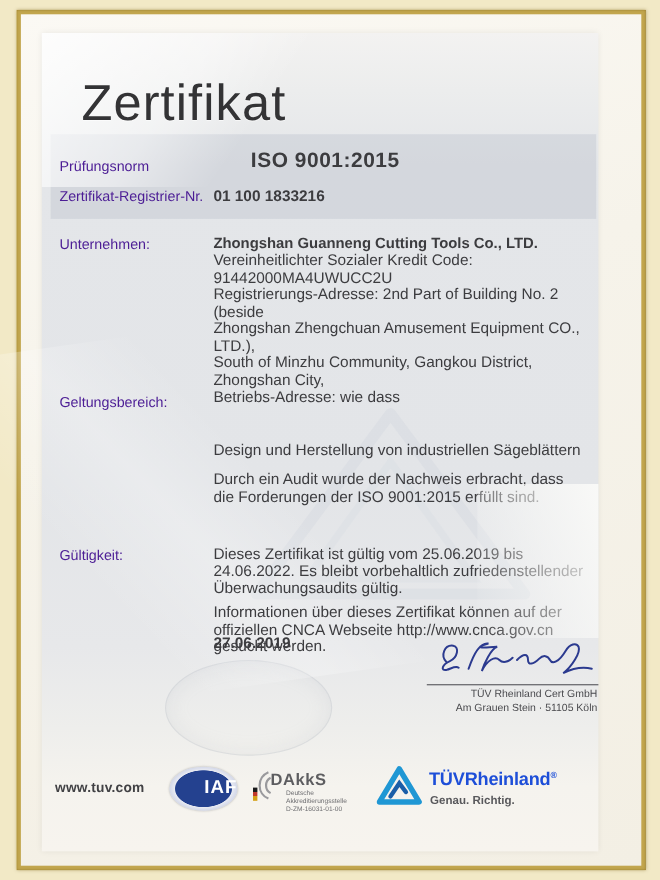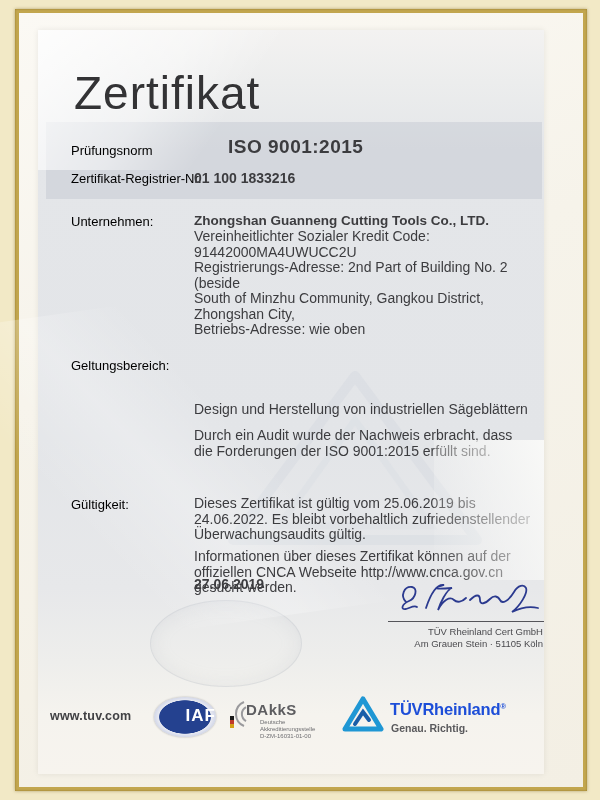--- a/index.html
+++ b/index.html
@@ -50,21 +50,21 @@
     position:absolute;left:150px;top:600px;width:150px;height:85px;border-radius:50%;
     border:1px solid rgba(160,168,180,.25);
     box-shadow:inset 0 0 18px rgba(170,178,190,.18);pointer-events:none;
   }
   
   .title{
     position:absolute;left:74px;top:66px;
     font-size:46px;color:#333335;letter-spacing:1px;
     text-shadow:0 1px 0 rgba(255,255,255,.6);
   }
-  .lbl{position:absolute;left:71px;font-size:13px;color:#000000;}
+  .lbl{position:absolute;left:54px;font-size:13px;color:#4c1d95;}
   .val{position:absolute;left:194px;color:#3c3c3f;}
   .iso-val{top:136px;font-size:19px;font-weight:bold;letter-spacing:.5px;margin-left:34px;}
   .reg-val{top:170px;font-size:14px;font-weight:bold;}
   .body-13{font-size:14px;line-height:15.5px;}
   .company-name{top:213px;font-size:13.5px;font-weight:bold;width:350px;}
   .company-lines{top:229px;width:356px;}
   .company-lines span{display:block;}
   .scope-val{top:358px;width:360px;margin-top:44px;}
   .audit-val{top:428px;width:340px;}
   .valid-val{top:496px;width:345px;}
@@ -123,22 +123,23 @@
 <div class="lbl" style="top:143px;">Prüfungsnorm</div>
 <div class="val iso-val">ISO 9001:2015</div>
 <div class="lbl" style="top:171px;">Zertifikat-Registrier-Nr.</div>
 <div class="val reg-val">01 100 1833216</div>
 
 <div class="lbl" style="top:214px;">Unternehmen:</div>
 <div class="val company-name">Zhongshan Guanneng Cutting Tools Co., LTD.</div>
 <div class="val company-lines body-13">
   <span>Vereinheitlichter Sozialer Kredit Code: 91442000MA4UWUCC2U</span>
   <span>Registrierungs-Adresse: 2nd Part of Building No. 2 (beside</span>
+  <span>Zhongshan Zhengchuan Amusement Equipment CO., LTD.),</span>
   <span>South of Minzhu Community, Gangkou District, Zhongshan City,</span>
-  <span>Betriebs-Adresse: wie oben</span>
+  <span>Betriebs-Adresse: wie dass</span>
 </div>
 
 <div class="lbl" style="top:358px;">Geltungsbereich:</div>
 <div class="val scope-val body-13">Design und Herstellung von industriellen Sägeblättern</div>
 
 <div class="val audit-val body-13">Durch ein Audit wurde der Nachweis erbracht, dass die Forderungen der ISO 9001:2015 erfüllt sind.</div>
 
 <div class="lbl" style="top:497px;">Gültigkeit:</div>
 <div class="val valid-val body-13">Dieses Zertifikat ist gültig vom 25.06.2019 bis 24.06.2022. Es bleibt vorbehaltlich zufriedenstellender Überwachungsaudits gültig.</div>
 

